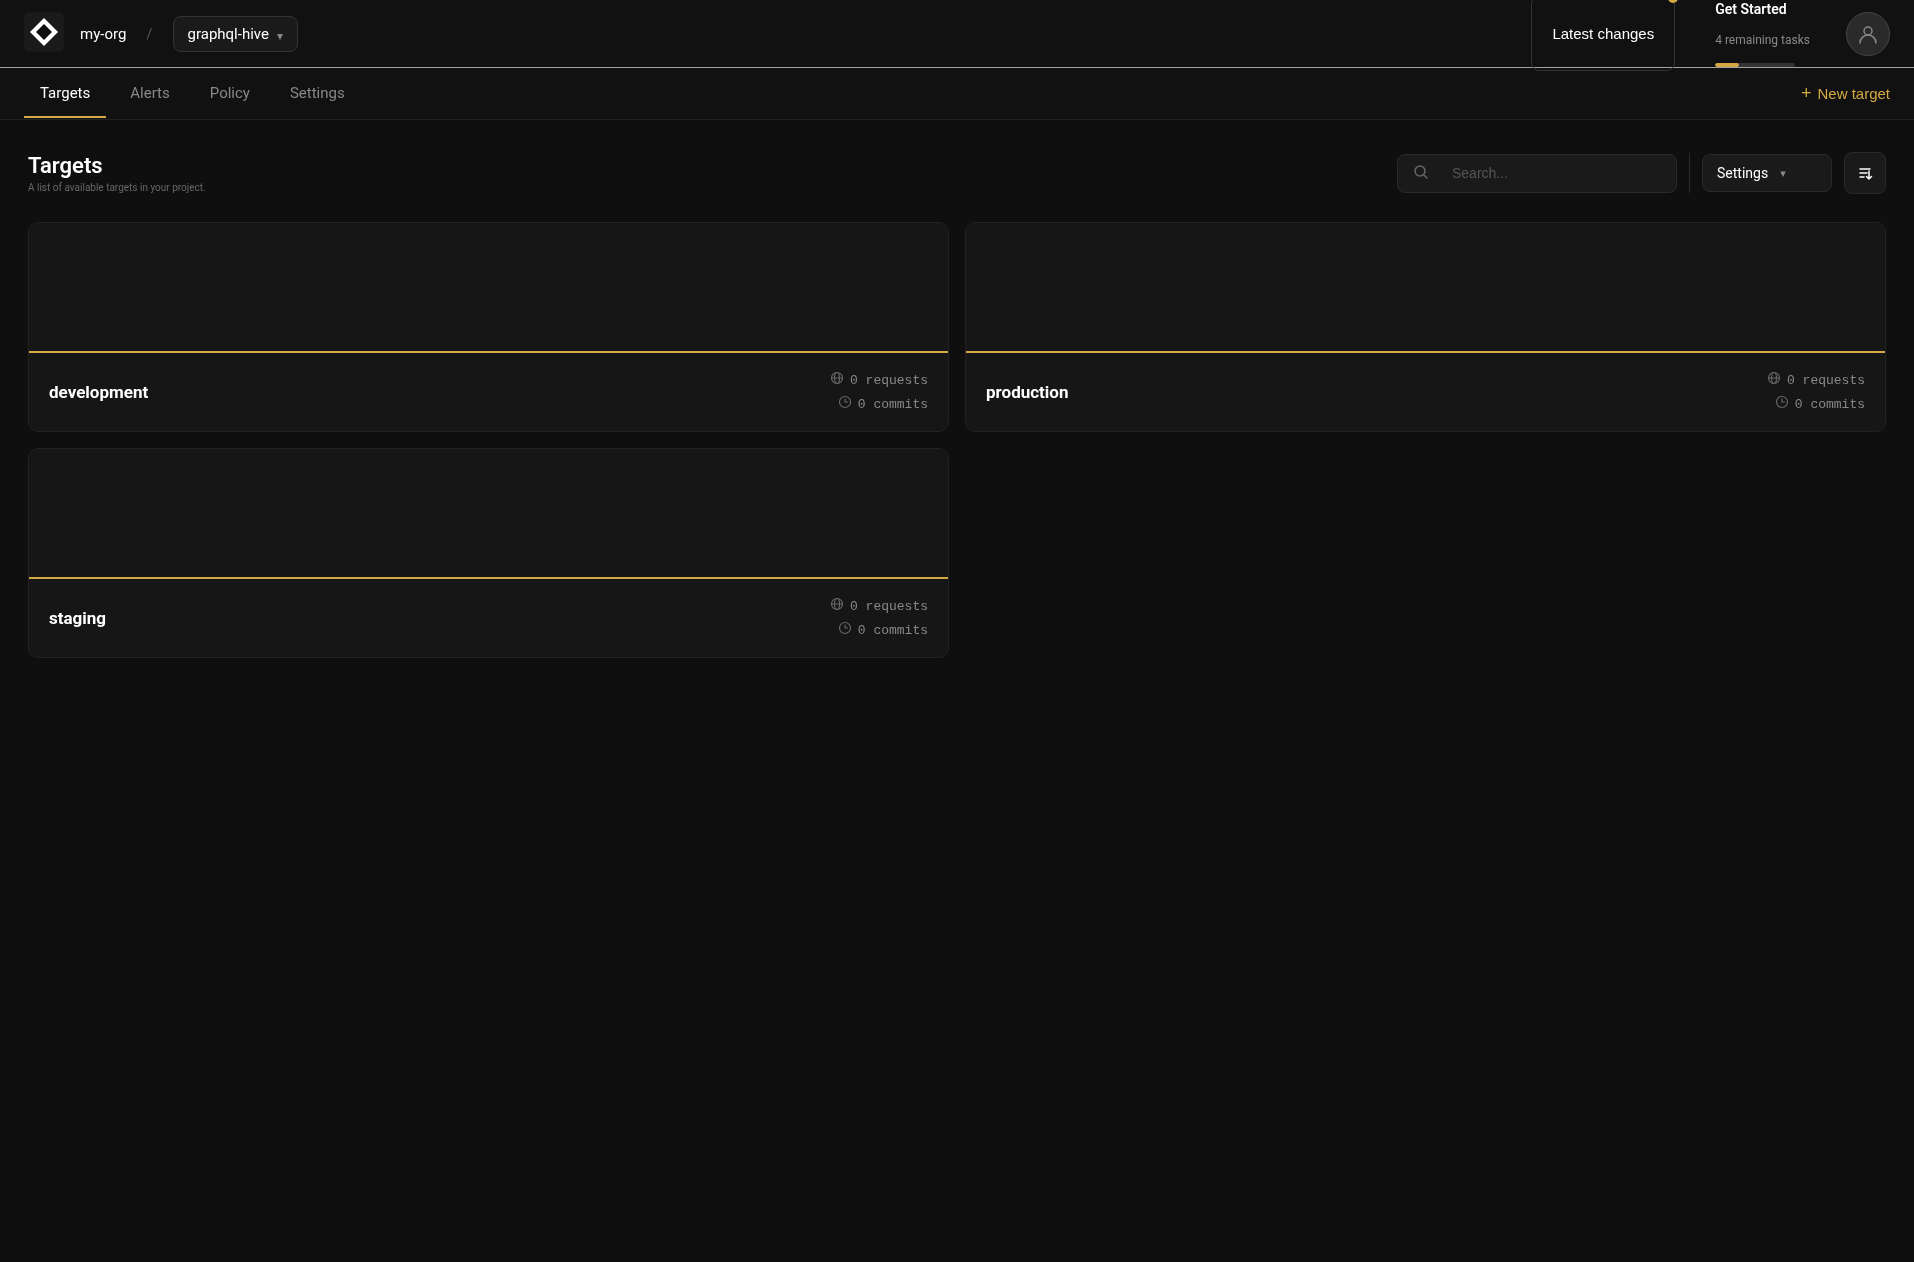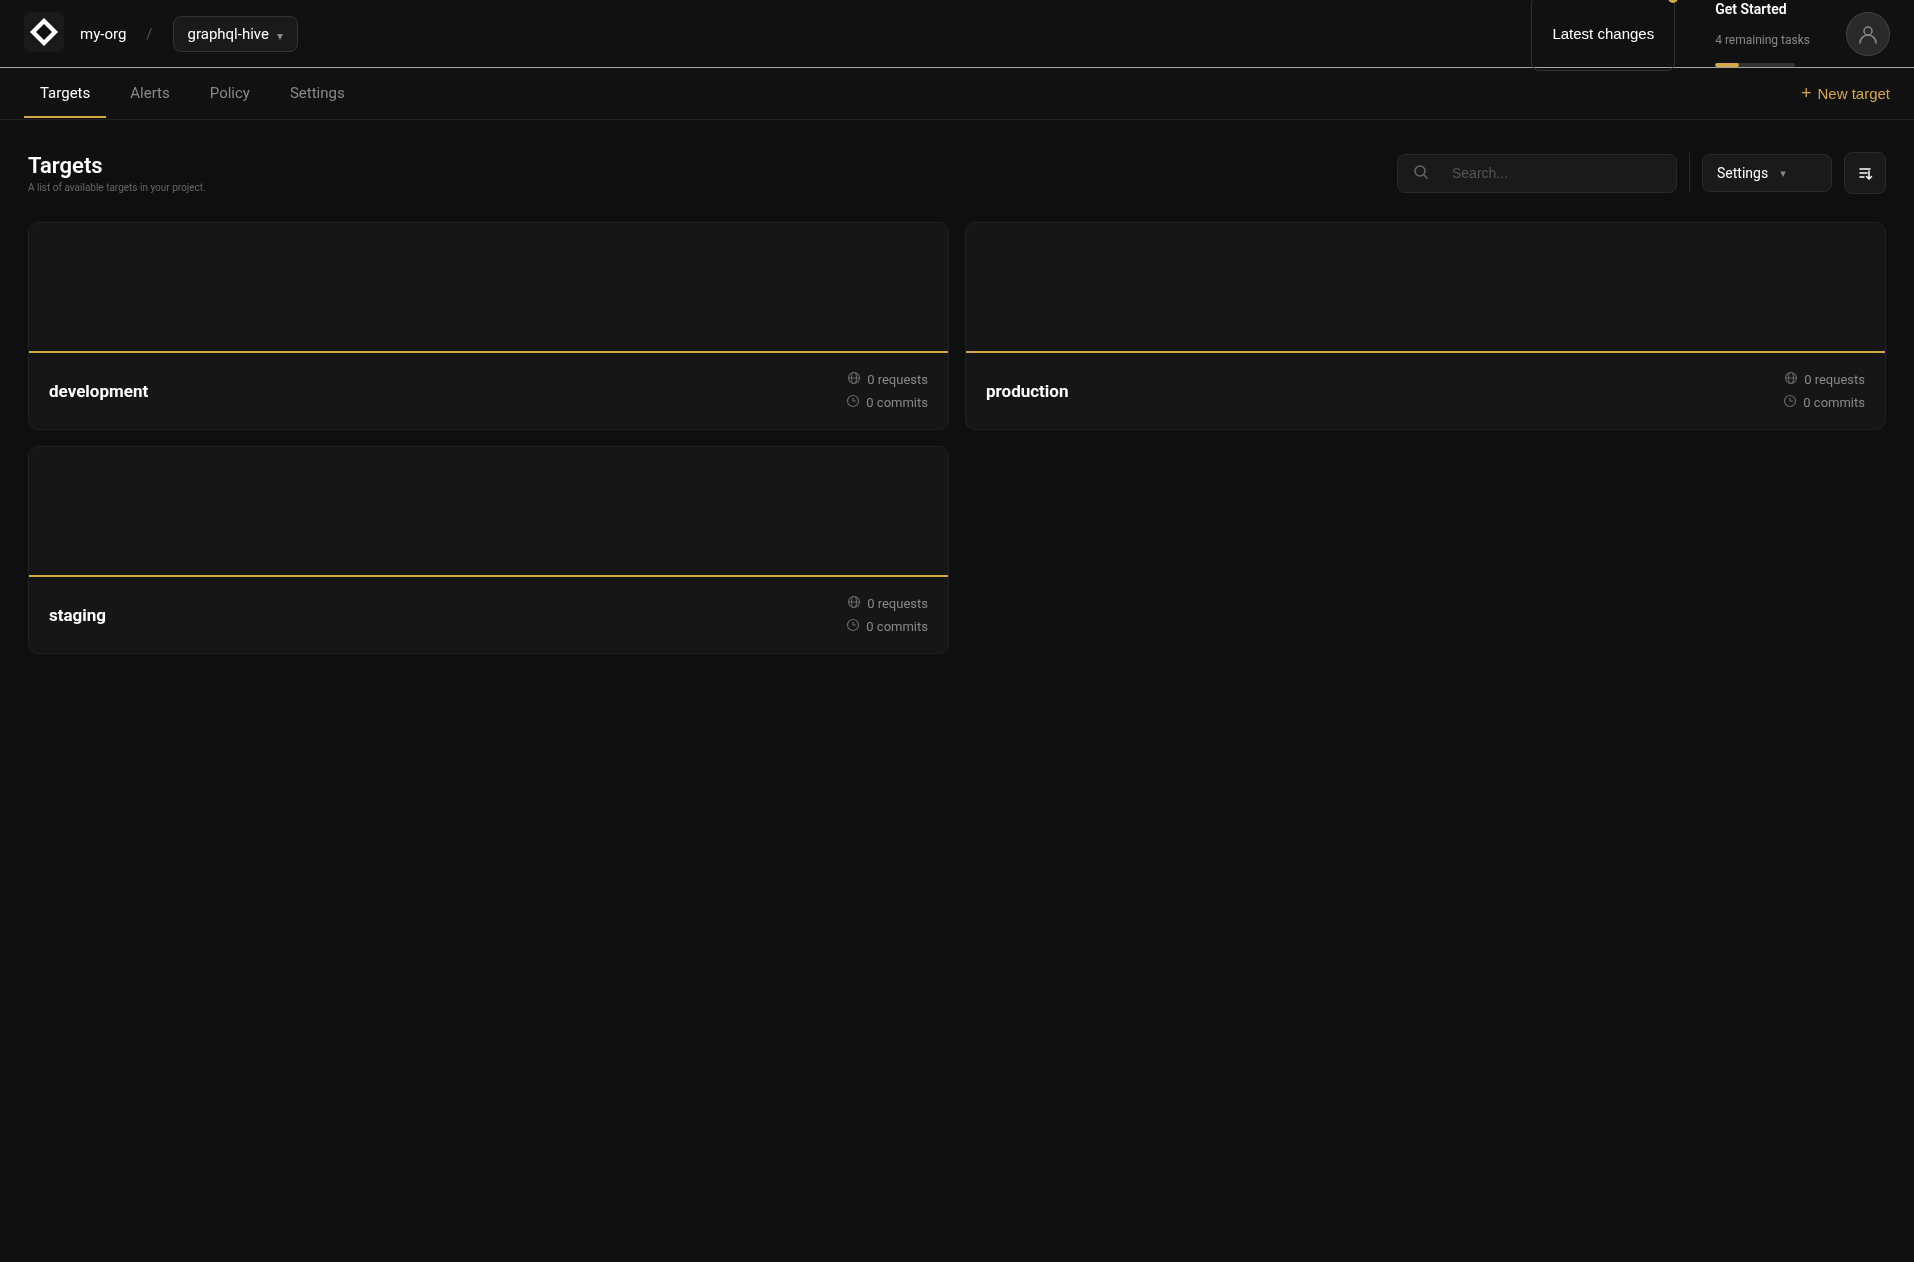--- a/index.html
+++ b/index.html
@@ -313,20 +313,21 @@
       font-size: 17px;
       font-weight: 700;
       color: #ffffff;
     }
 
     .target-stats {
       display: flex;
       flex-direction: column;
       gap: 6px;
       align-items: flex-end;
+      font-family: Liberation Mono, monospace;
     }
 
     .target-stat {
       display: flex;
       align-items: center;
       gap: 6px;
       color: #888888;
       font-size: 13px;
     }
 

